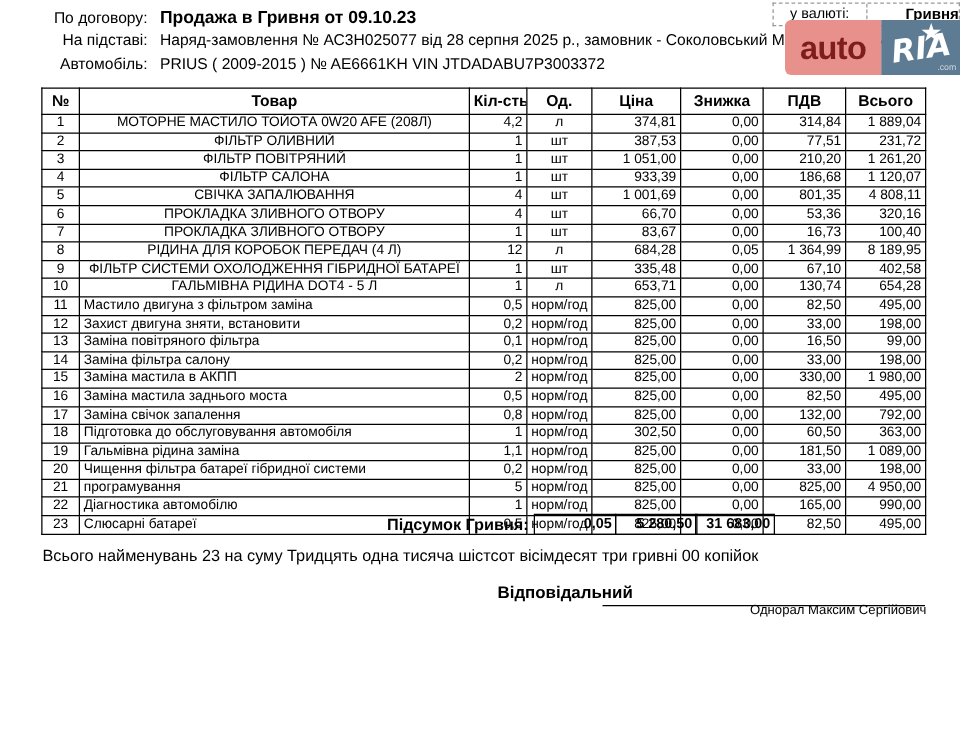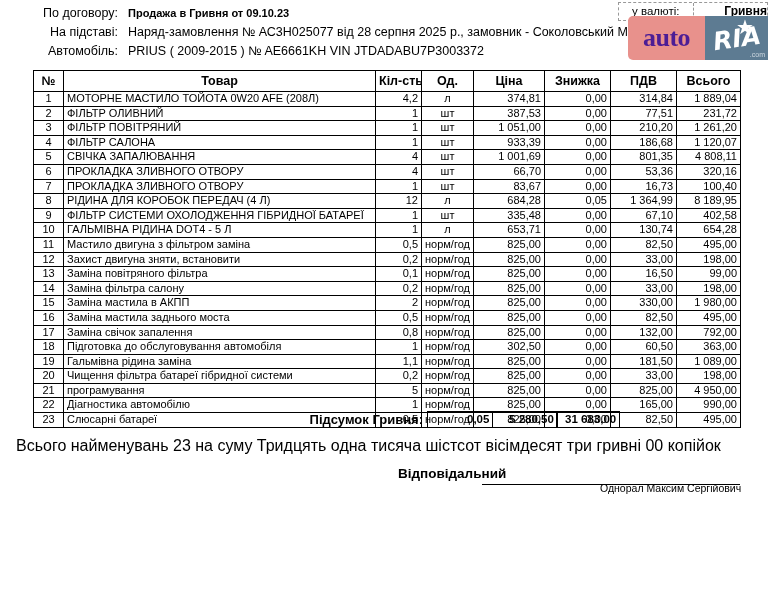--- a/index.html
+++ b/index.html
@@ -42,21 +42,21 @@
     text-align: right;
     padding-right: 10px;
     font-size: 12.5px;
     white-space: nowrap;
     box-sizing: border-box;
   }
   .hdr-value {
     font-size: 12.5px;
     white-space: nowrap;
   }
-  .hdr-value.bold { font-weight: bold; font-size: 11px;}
+  .hdr-value.bold { font-weight: bold; font-size: 14px;}
 
   
   .currency-box {
     position: absolute;
     right: 5px;
     top: 2px;
     width: 150px;
     height: 19px;
     display: flex;
     align-items: center;
@@ -94,25 +94,25 @@
     pointer-events: none;
   }
   .wm-auto {
     width: 88px;
     height: 44px;
     background: #e8918c;
     border-radius: 5px 0 0 5px;
     display: flex;
     align-items: center;
     justify-content: center;
-    color: #4c1d95;
+    color: #7f1d1d;
     font-size: 26px;
     font-weight: bold;
     letter-spacing: -0.5px;
-    font-family: Liberation Serif, serif;
+    font-family: Liberation Sans, sans-serif;
     margin-left: 20px;
   }
   .wm-ria {
     width: 72px;
     height: 44px;
     background: #5d7b92;
     display: flex;
     align-items: center;
     justify-content: center;
     position: relative;
@@ -181,21 +181,21 @@
   col.c-disc  { width: 66px; }
   col.c-vat   { width: 66px; }
   col.c-total { width: 64px; }
 
   td.num   { text-align: center; }
   td.name  { text-align: left; }
   td.qty   { text-align: right; }
   td.unit  { text-align: center; }
   td.price, td.disc, td.vat, td.total { text-align: right; }
 
-  tr.goods td.name { text-transform: uppercase; }
+  tr.goods td.name { text-transform: uppercase; text-align: center; }
 
   
   .totals {
     position: absolute;
     left: 33px;
     top: 411px;
     width: 707px;
     display: flex;
     align-items: stretch;
     height: 17px;
@@ -219,23 +219,23 @@
     box-sizing: border-box;
     margin-left: -1.6px;
   }
   .tot-disc  { width: 66px; }
   .tot-vat   { width: 66px; }
   .tot-total { width: 64px; }
 
   
   .summary-line {
     position: absolute;
-    left: 16px;
+    left: 34px;
     top: 437px;
-    font-size: 16px;
+    font-size: 13px;
     white-space: nowrap;
   }
   .sign-block {
     position: absolute;
     left: 0;
     top: 466px;
     width: 773px;
     height: 24px;
   }
   .sign-label {

